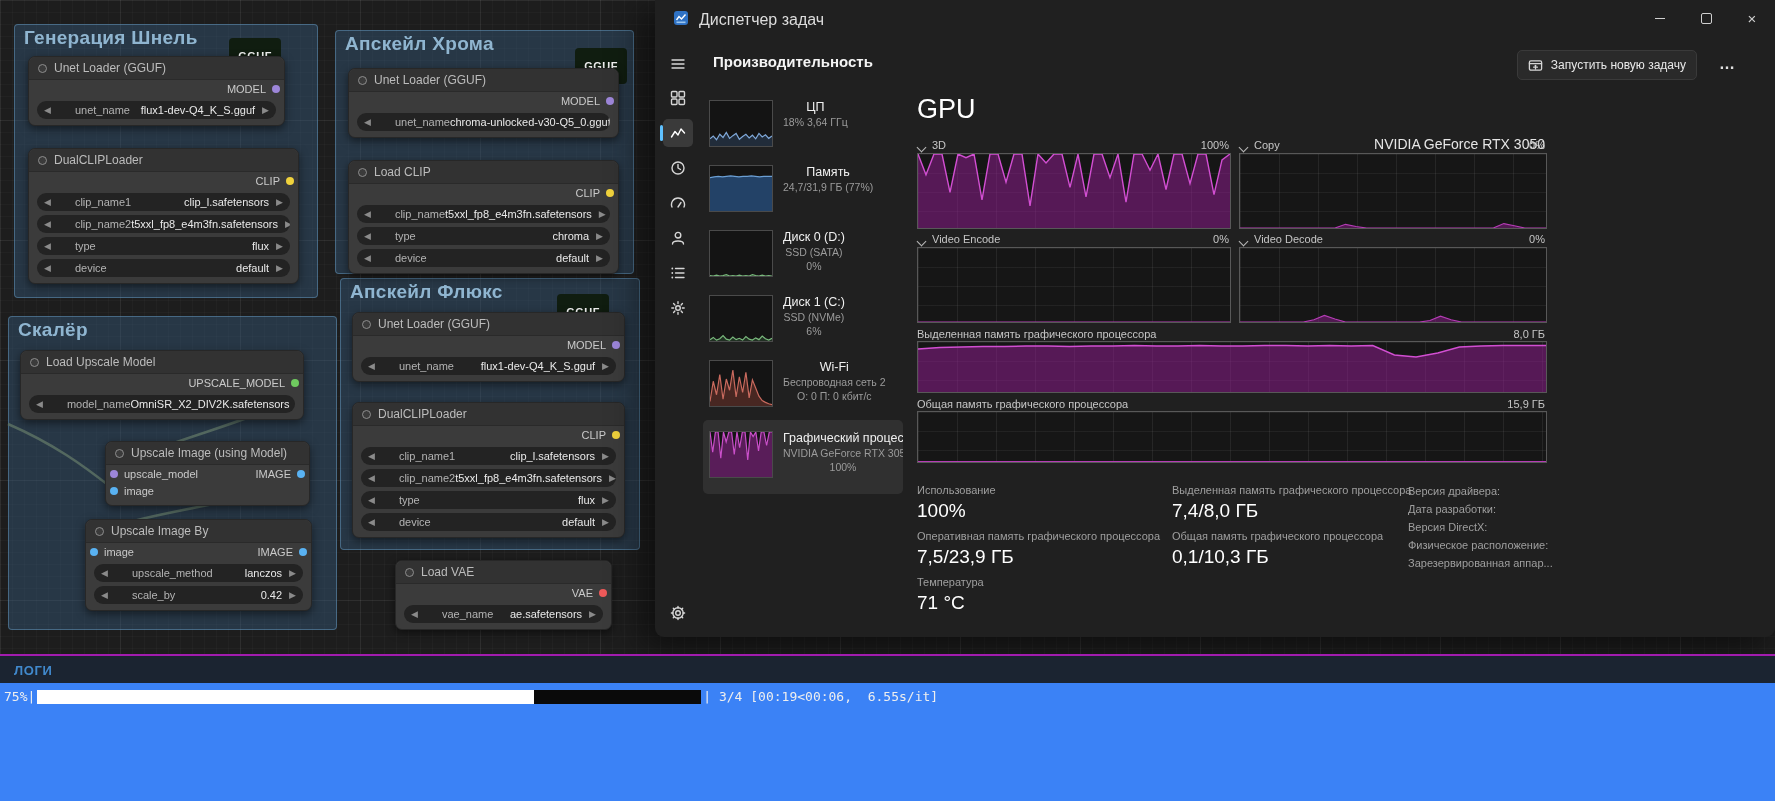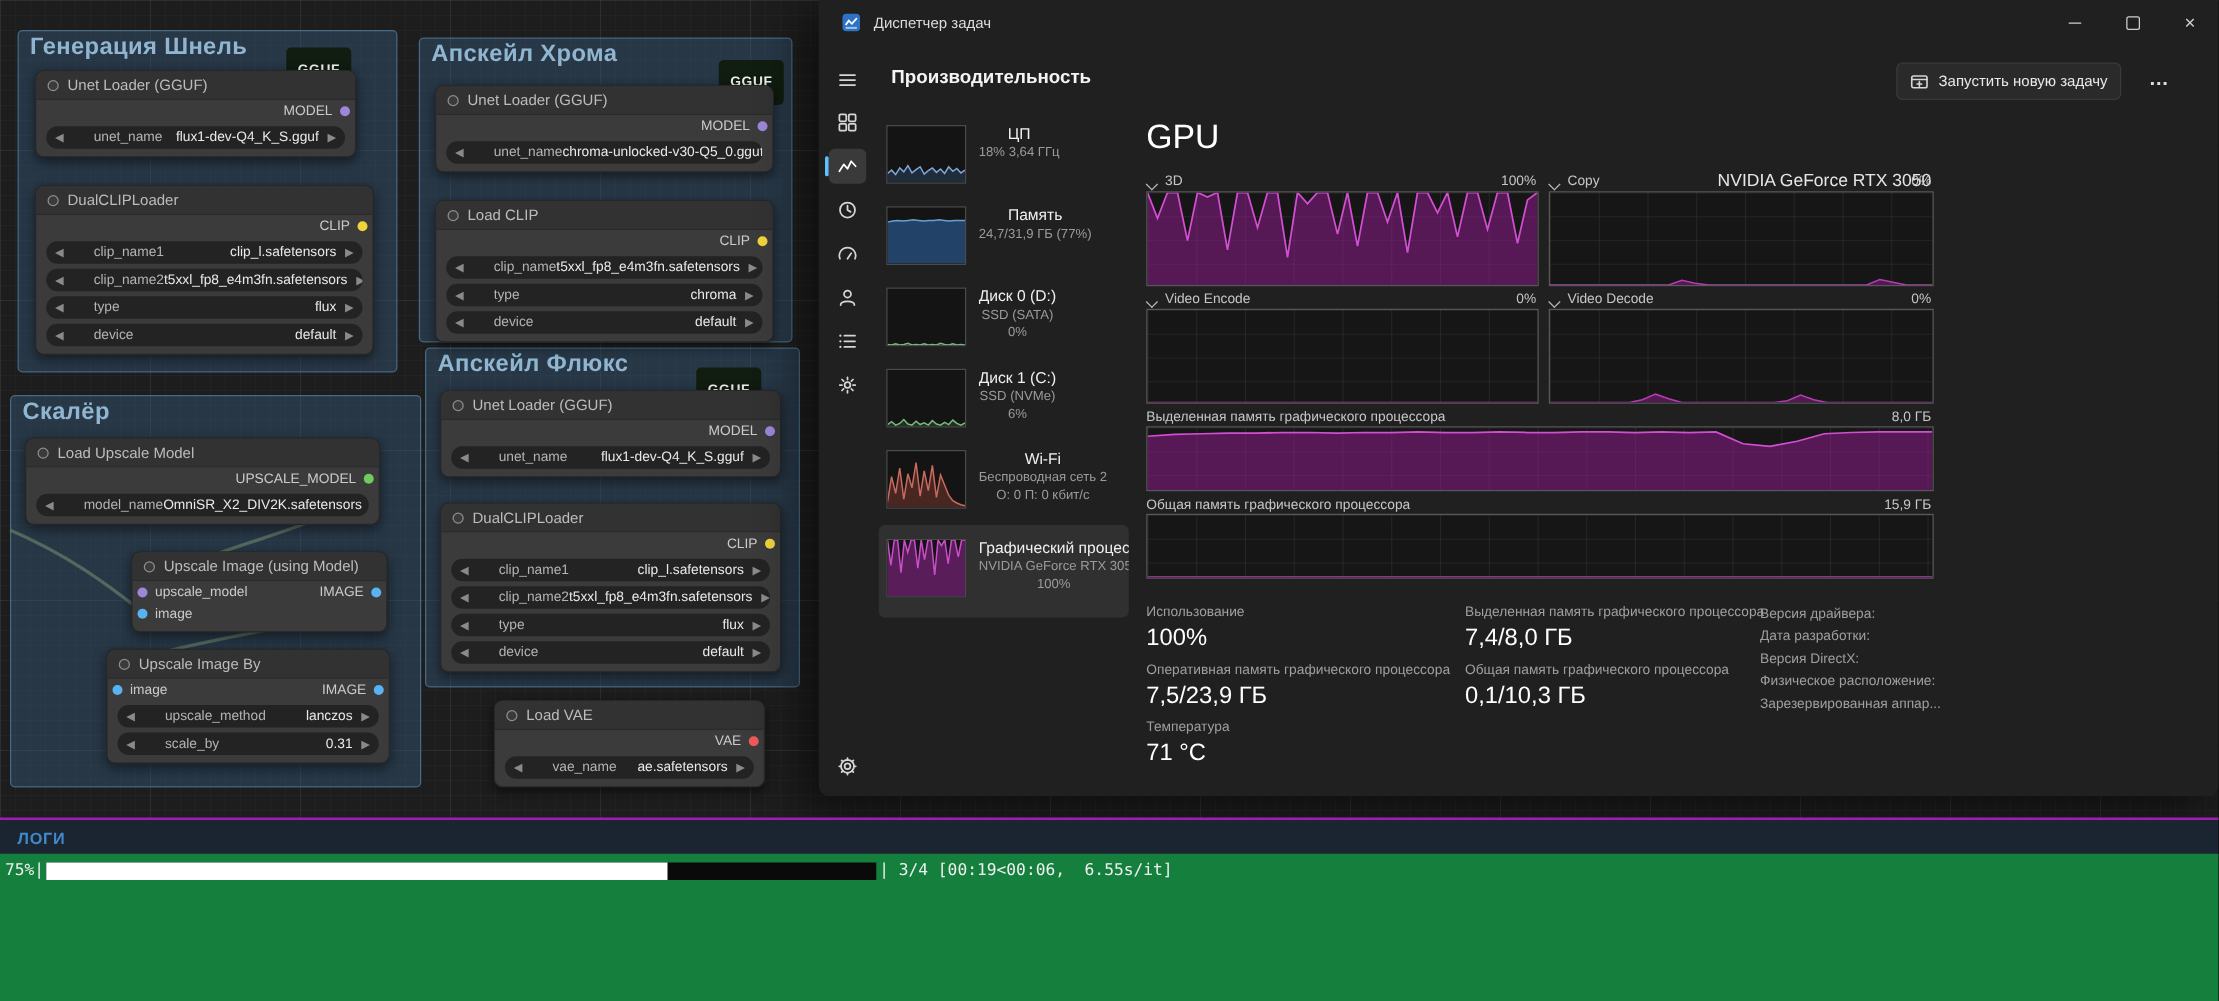--- a/index.html
+++ b/index.html
@@ -34,21 +34,21 @@
   .d-image{background:#59b2f2;} .d-vae{background:#ee5a5a;}
   .widget{display:flex;align-items:center;height:18px;background:#232323;border-radius:9px;
           margin:4px 8px 0;padding:0 7px;font-size:11px;white-space:nowrap;overflow:hidden;}
   .arr{font-size:9px;color:#8a8a8a;line-height:1;flex:none;}
   .wname{margin-left:7px;color:#b3b3b3;padding-left:17px;}
   .wval{margin-left:auto;margin-right:7px;color:#e9e9e9;}
 
   
   .tm{position:absolute;left:655px;top:0;width:1120px;height:637px;background:#202020;z-index:10;
       border-radius:0 0 9px 9px;box-shadow:-12px 10px 34px rgba(0,0,0,.55);}
-  .tm-title{position:absolute;left:44px;top:11px;font-size:12px;color:#dcdcdc;text-align:center;}
+  .tm-title{position:absolute;left:44px;top:11px;font-size:16px;color:#dcdcdc;text-align:center;}
   .wcs{position:absolute;right:0;top:0;display:flex;}
   .wc{width:46px;height:36px;display:flex;align-items:center;justify-content:center;color:#cfcfcf;}
   .wc-min-glyph{width:10px;height:1px;background:#cfcfcf;}
   .wc-max-glyph{width:9px;height:9px;border:1px solid #cfcfcf;border-radius:2px;}
   .page-title{position:absolute;left:58px;top:53px;font-size:15px;font-weight:700;color:#f4f4f4;}
   .runtask{position:absolute;right:78px;top:50px;height:28px;display:flex;align-items:center;gap:8px;
            padding:0 10px;background:#2a2a2a;border:1px solid #3a3a3a;border-radius:5px;font-size:12px;color:#e9e9e9;}
   .more{position:absolute;right:34px;top:50px;width:28px;height:28px;display:flex;align-items:center;
         justify-content:center;color:#e0e0e0;font-size:16px;font-weight:700;border-radius:5px;}
   .navbtn{position:absolute;left:8px;width:30px;height:28px;display:flex;align-items:center;justify-content:center;border-radius:5px;}
@@ -79,21 +79,21 @@
     background-size:39px 100%,100% 19px;}
   .tm-chart svg{position:absolute;inset:0;width:100%;height:100%;}
   .stat-label{position:absolute;font-size:11px;color:#9f9f9f;white-space:nowrap;}
   .stat-value{position:absolute;font-size:19px;color:#ffffff;white-space:nowrap;}
   .info-line{font-size:11px;color:#9f9f9f;line-height:18px;white-space:nowrap;}
 
   
   .logs{position:absolute;left:0;top:654px;width:100%;height:29px;background:#1b2431;display:flex;
         align-items:center;border-top:2px solid #a21caf;z-index:11;}
   .logs-label{margin-left:14px;font-size:13px;font-weight:700;color:#4189cc;letter-spacing:.6px;}
-  .term{position:absolute;left:0;top:683px;width:100%;height:118px;background:#15803d;z-index:11;}
+  .term{position:absolute;left:0;top:683px;width:100%;height:118px;background:#3b82f6;z-index:11;}
   .tqdm{position:absolute;left:4px;top:6px;display:flex;align-items:center;white-space:pre;
         font-family:"DejaVu Sans Mono",monospace;font-size:13px;color:#efefef;}
   .pbar{width:664px;height:14px;margin:0 2px;position:relative;background:#0a0a0a;}
   .pbar-fill{position:absolute;left:0;top:0;height:100%;background:#ffffff;}
 </style>
 </head>
 <body>
 
 <div id="root">
 
@@ -286,21 +286,21 @@
       </div>
       <div class="widget">
           <span class="arr">◀</span>
           <span class="wname">upscale_method</span>
           <span class="wval">lanczos</span>
           <span class="arr">▶</span>
         </div>
       <div class="widget">
           <span class="arr">◀</span>
           <span class="wname">scale_by</span>
-          <span class="wval">0.31</span>
+          <span class="wval">0.42</span>
           <span class="arr">▶</span>
         </div>
     </div>
 
     <div class="node" style="left:352px;top:312px;width:273px">
       <div class="n-title">
           <span class="t-dot"></span>
           <span>Unet Loader (GGUF)</span>
         </div>
       <div class="s-row">

